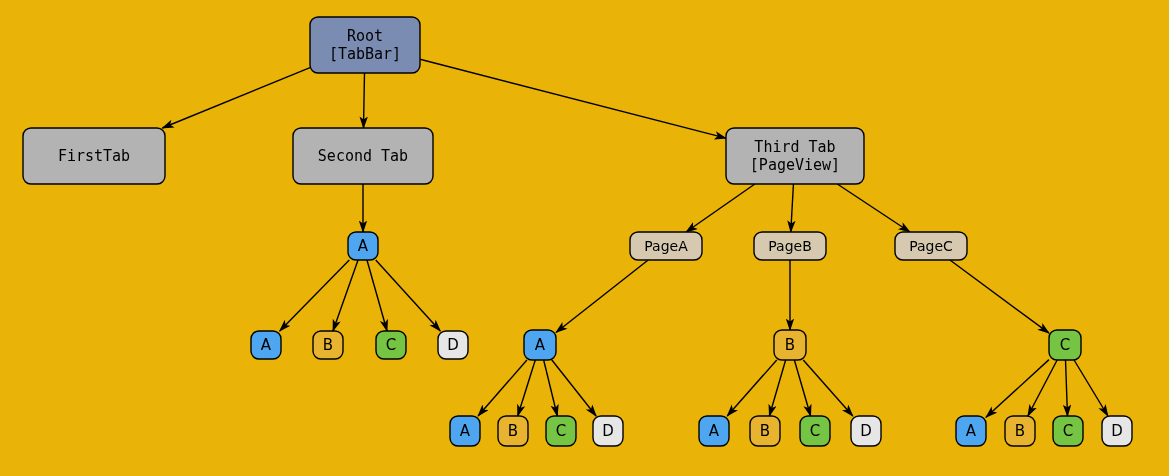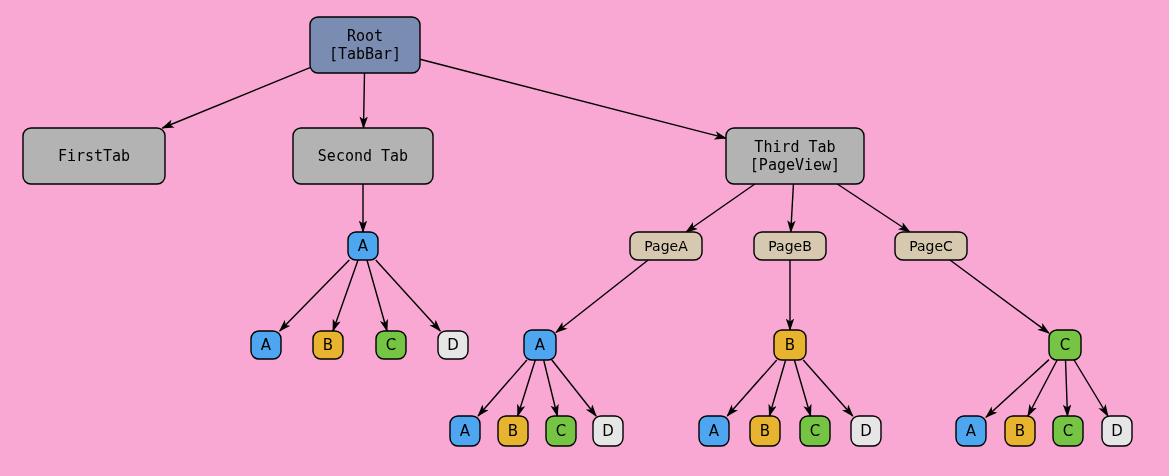--- a/index.html
+++ b/index.html
@@ -10,21 +10,21 @@
   body {
     width: 1169px;
     height: 476px;
     font-family: "DejaVu Sans Mono", monospace;
     overflow: hidden;
   }
   #diagram-root {
     position: relative;
     width: 1169px;
     height: 476px;
-    background: #f9a8d4;
+    background: #eab308;
   }
   svg#tree-svg {
     position: absolute;
     top: 0;
     left: 0;
     width: 1169px;
     height: 476px;
     display: block;
   }
   .node-rect {

